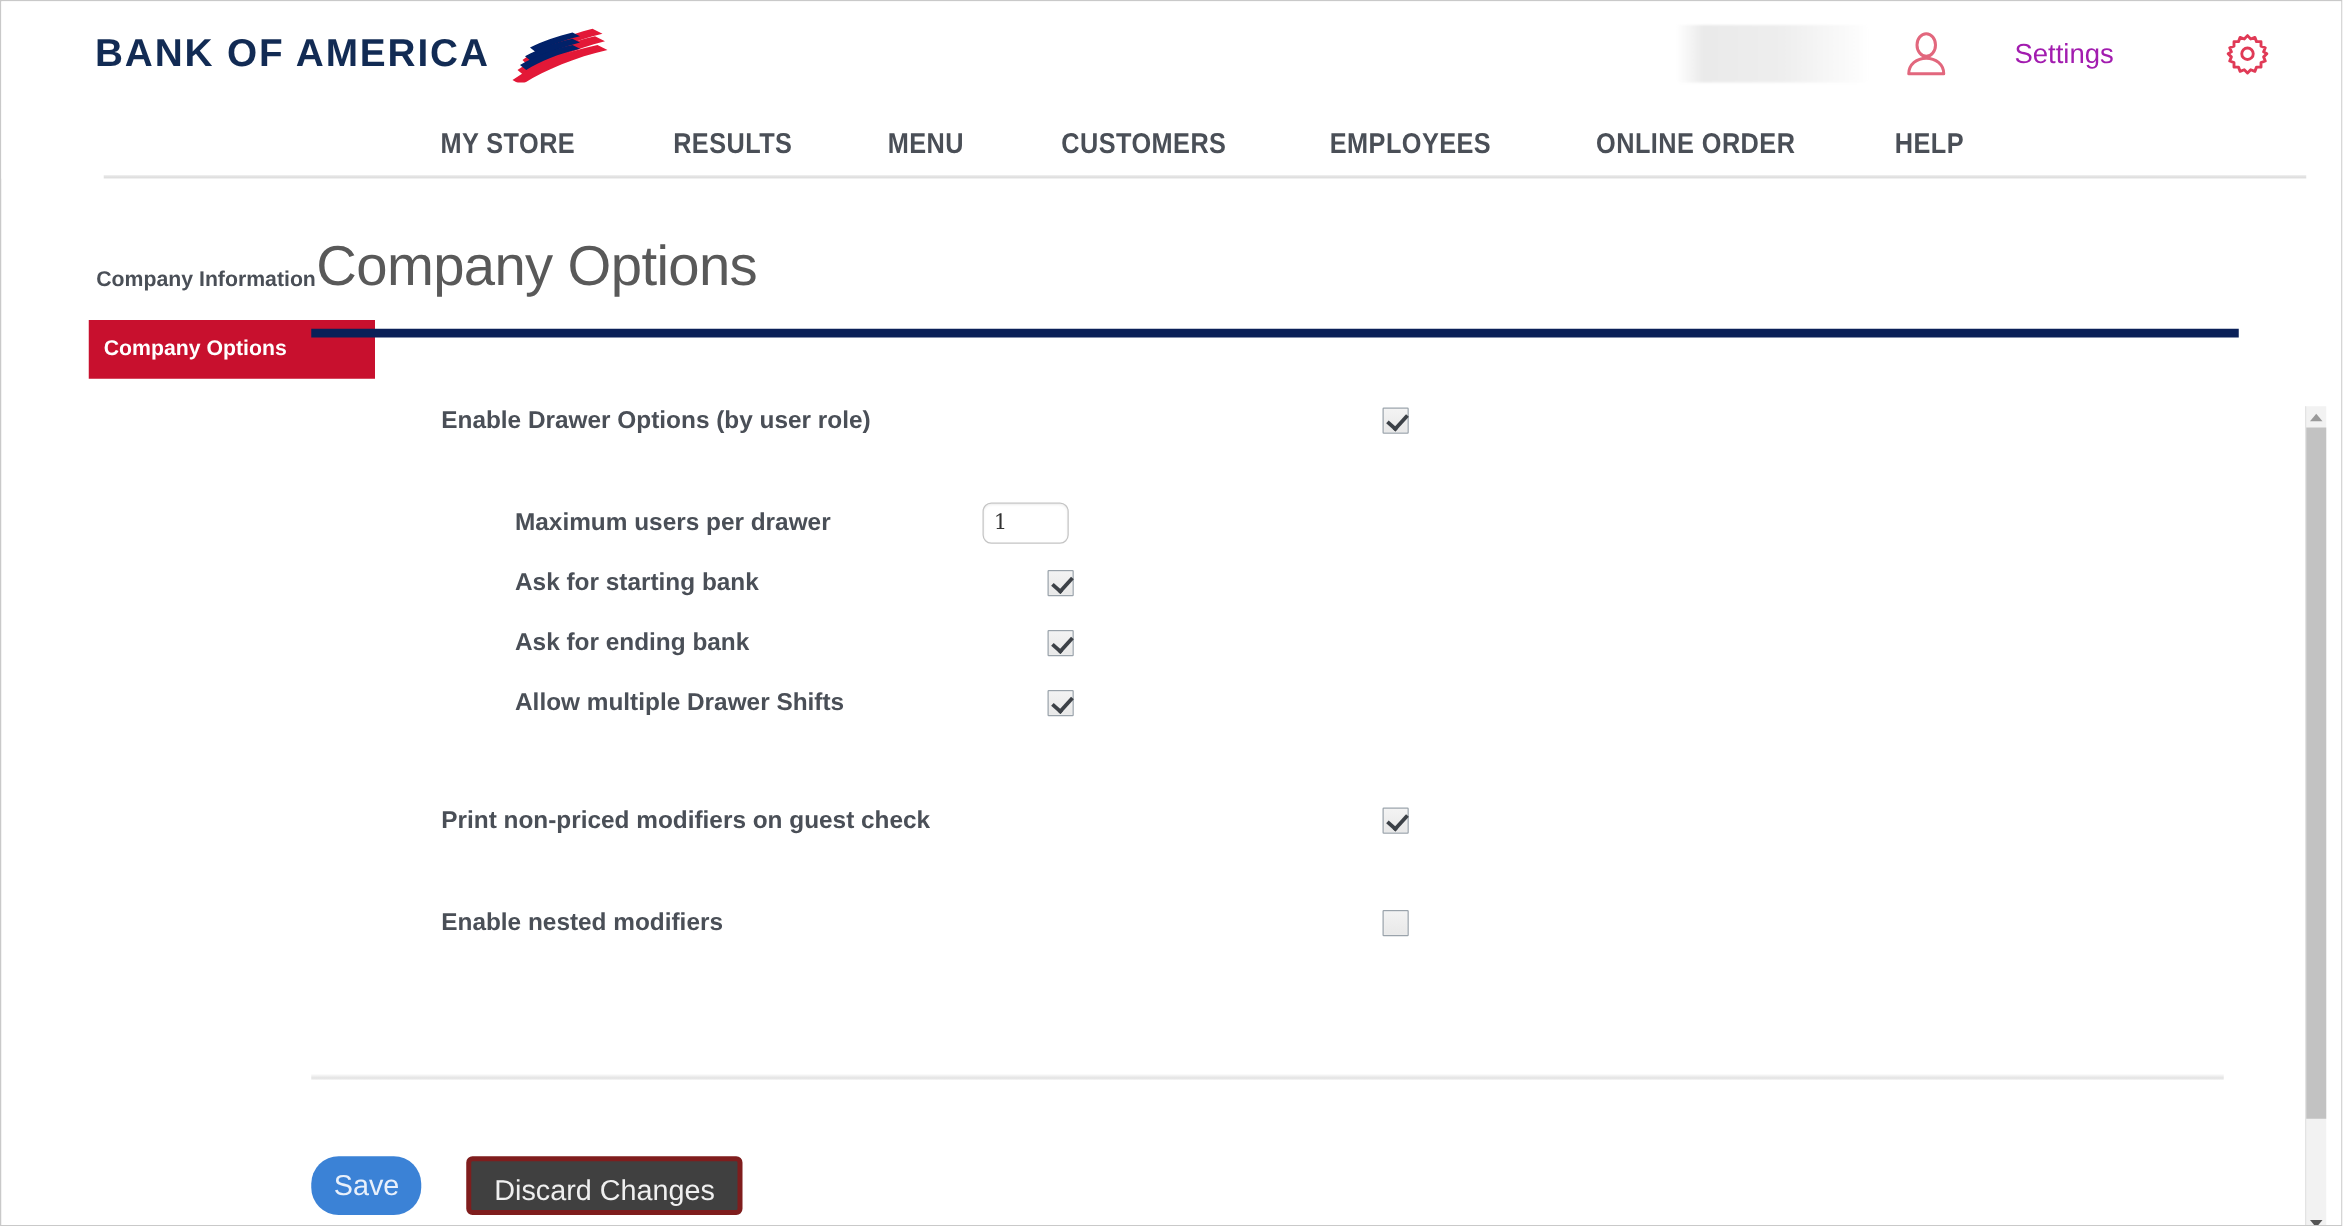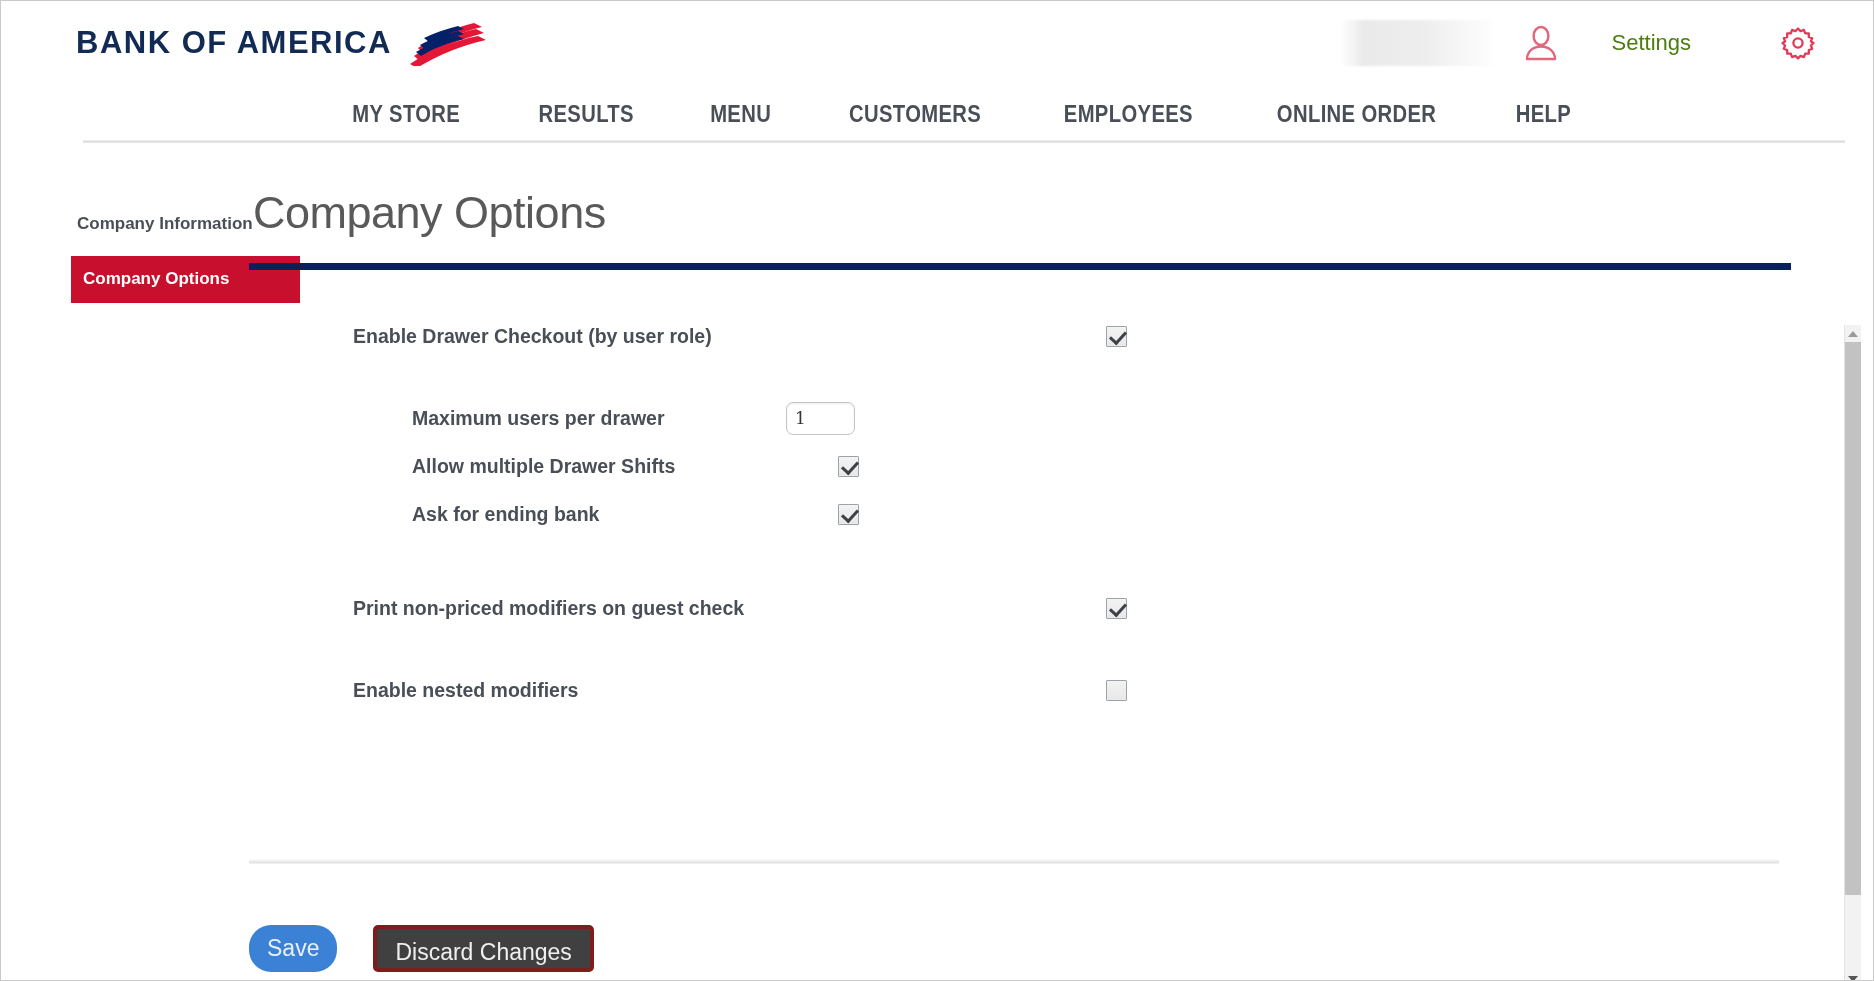--- a/index.html
+++ b/index.html
@@ -72,21 +72,21 @@
   }
 
   .person-icon {
     width: 34px;
     height: 36px;
     margin-right: 54px;
   }
 
   .settings-label {
     font-size: 22px;
-    color: #4d7c0f;
+    color: #a21caf;
     font-family: "Liberation Sans", sans-serif;
     margin-right: 90px;
     white-space: nowrap;
   }
 
   .gear-icon {
     width: 34px;
     height: 34px;
     margin-right: 58px;
   }
@@ -411,39 +411,43 @@
       <div class="side-item active">Company Options</div>
     </div>
 
     <div class="main">
       <div class="page-title">Company Options</div>
       <div class="title-rule"></div>
 
       <div class="form-panel">
 
         <div class="opt-row">
-          <span class="opt-label level0">Enable Drawer Checkout (by user role)</span>
+          <span class="opt-label level0">Enable Drawer Options (by user role)</span>
           <span class="cbox checked cbox-far"></span>
         </div>
 
         <div class="gap-md"></div>
 
         <div class="opt-row">
           <span class="opt-label level1">Maximum users per drawer</span>
           <input class="num-input" type="text" value="1" style="">
         </div>
 
+        <div class="opt-row">
+          <span class="opt-label level1">Ask for starting bank</span>
+          <span class="cbox checked cbox-near"></span>
+        </div>
+
+        <div class="opt-row">
+          <span class="opt-label level1">Ask for ending bank</span>
+          <span class="cbox checked cbox-near"></span>
+        </div>
 
         <div class="opt-row">
           <span class="opt-label level1">Allow multiple Drawer Shifts</span>
-          <span class="cbox checked cbox-near"></span>
-        </div>
-
-        <div class="opt-row">
-          <span class="opt-label level1">Ask for ending bank</span>
           <span class="cbox checked cbox-near"></span>
         </div>
 
         <div class="gap-lg"></div>
 
         <div class="opt-row">
           <span class="opt-label level0">Print non-priced modifiers on guest check</span>
           <span class="cbox checked cbox-far"></span>
         </div>
 

